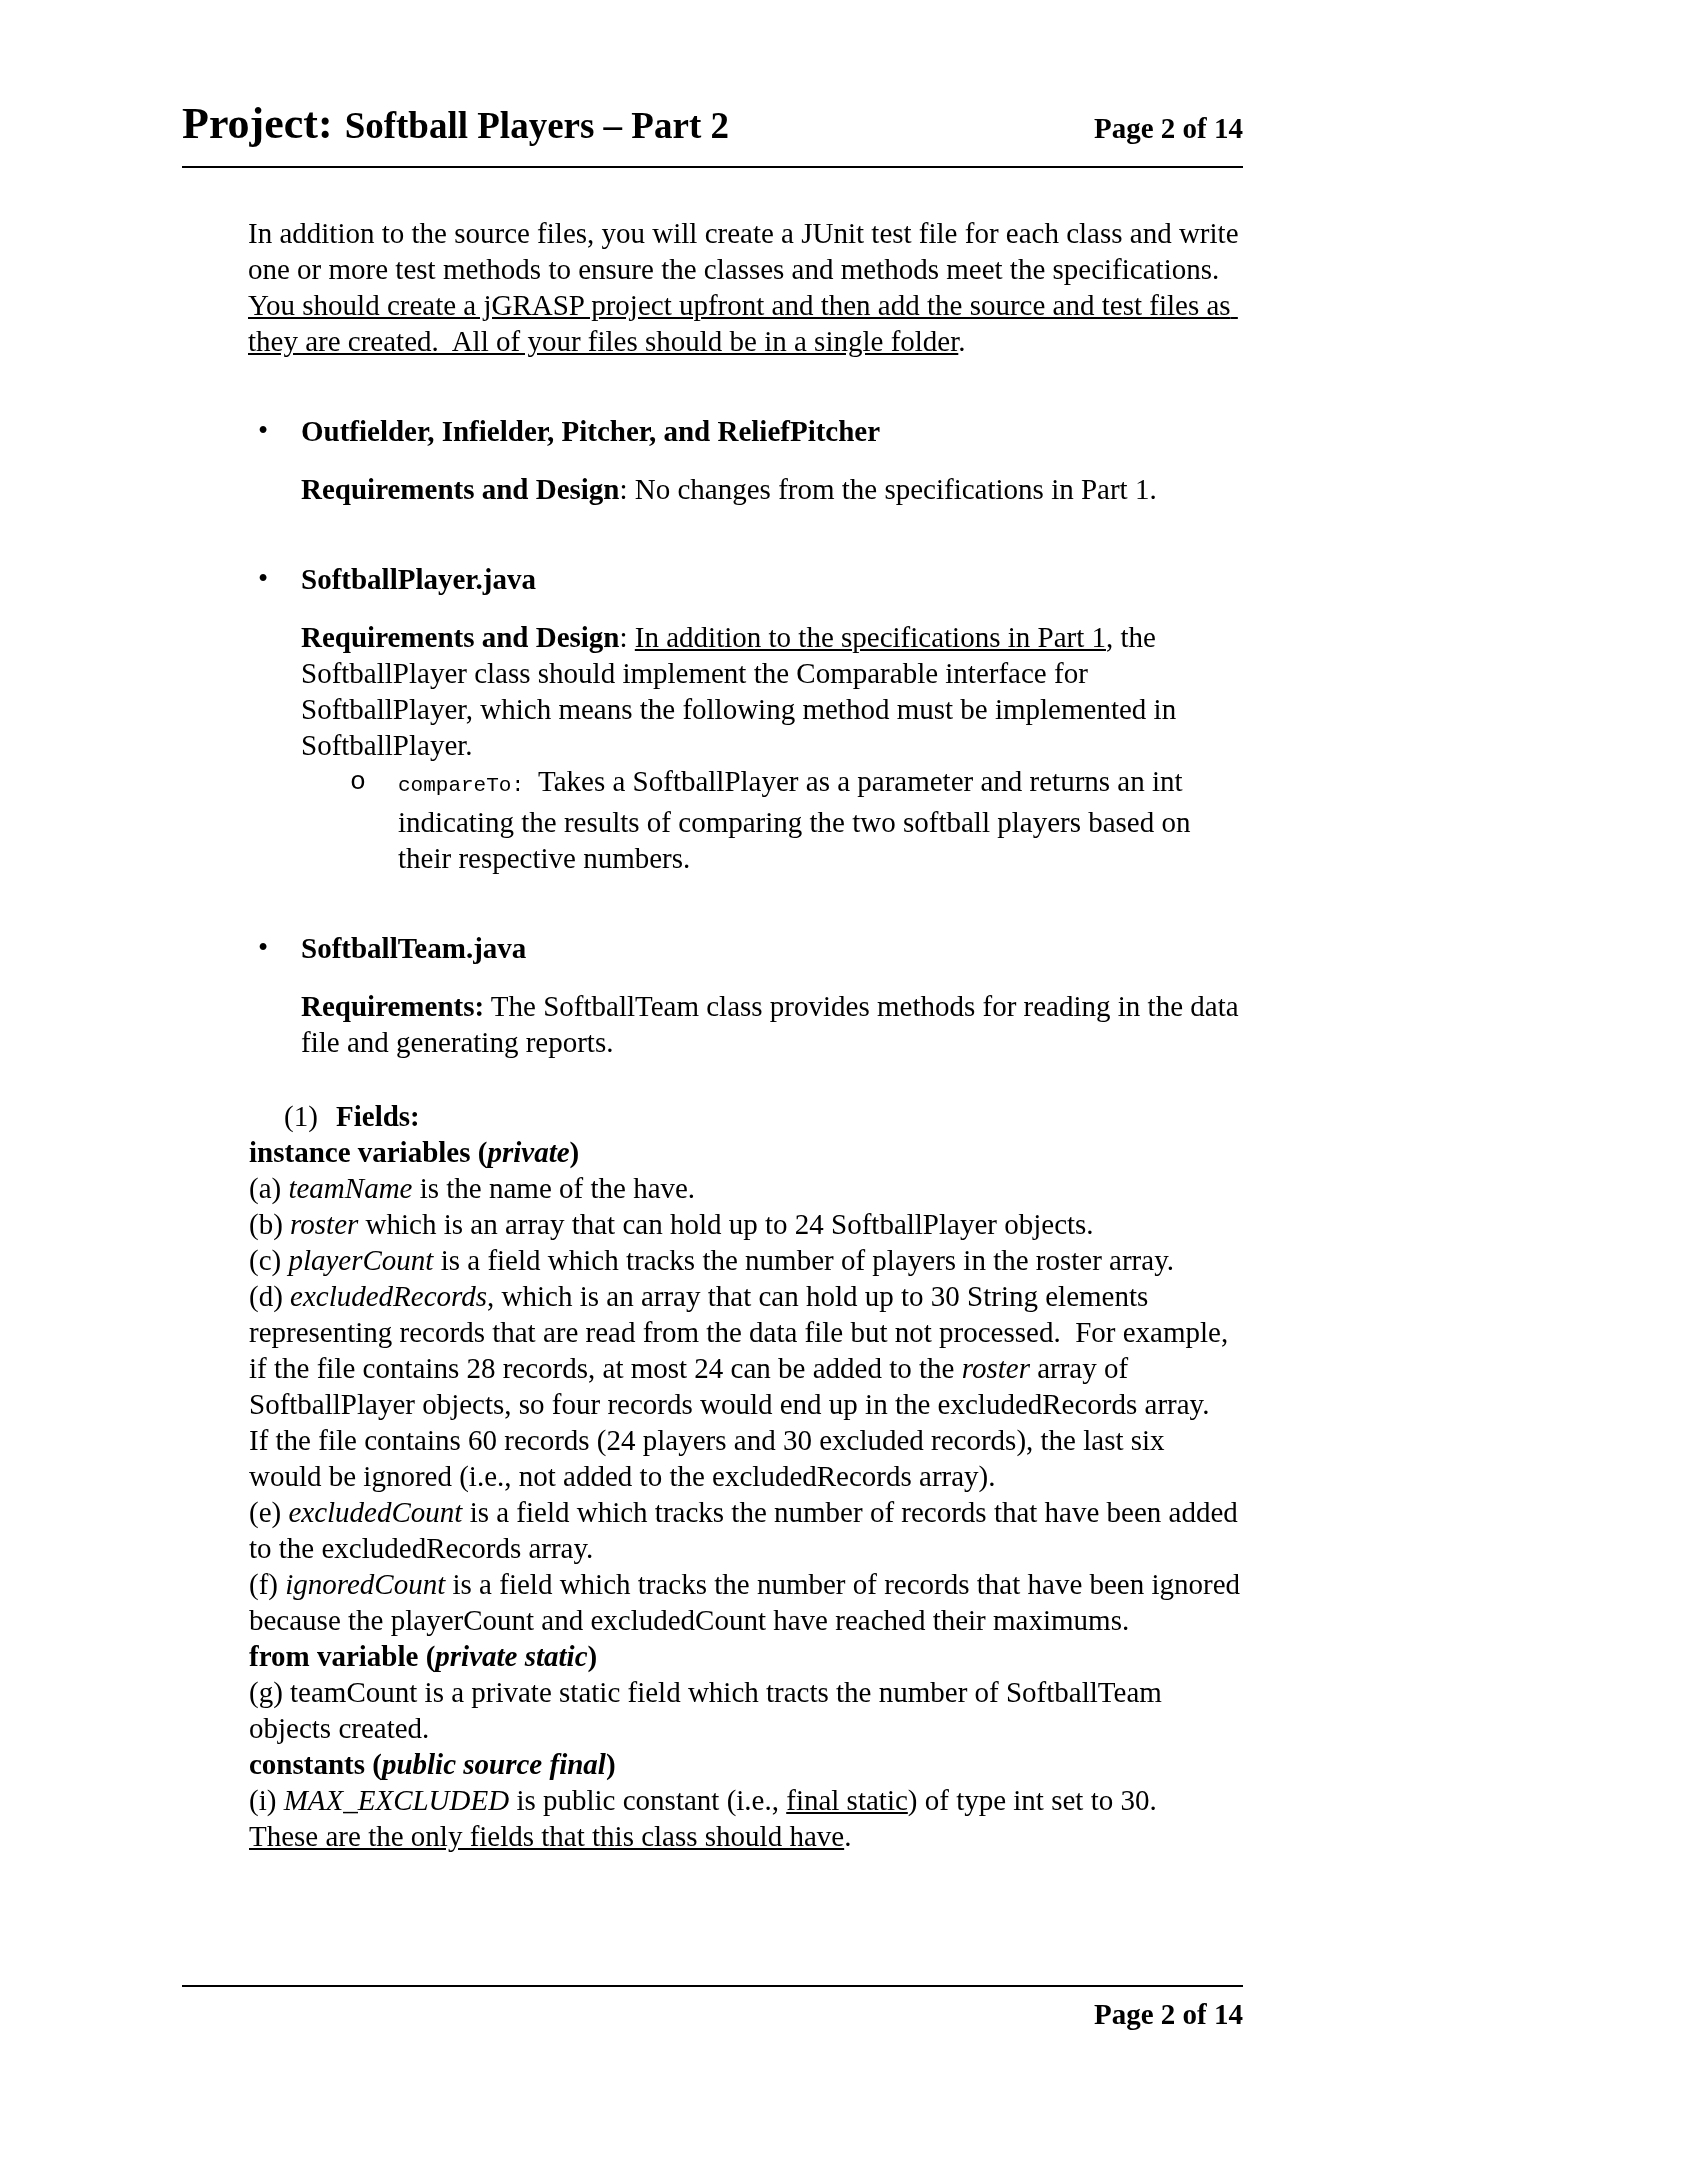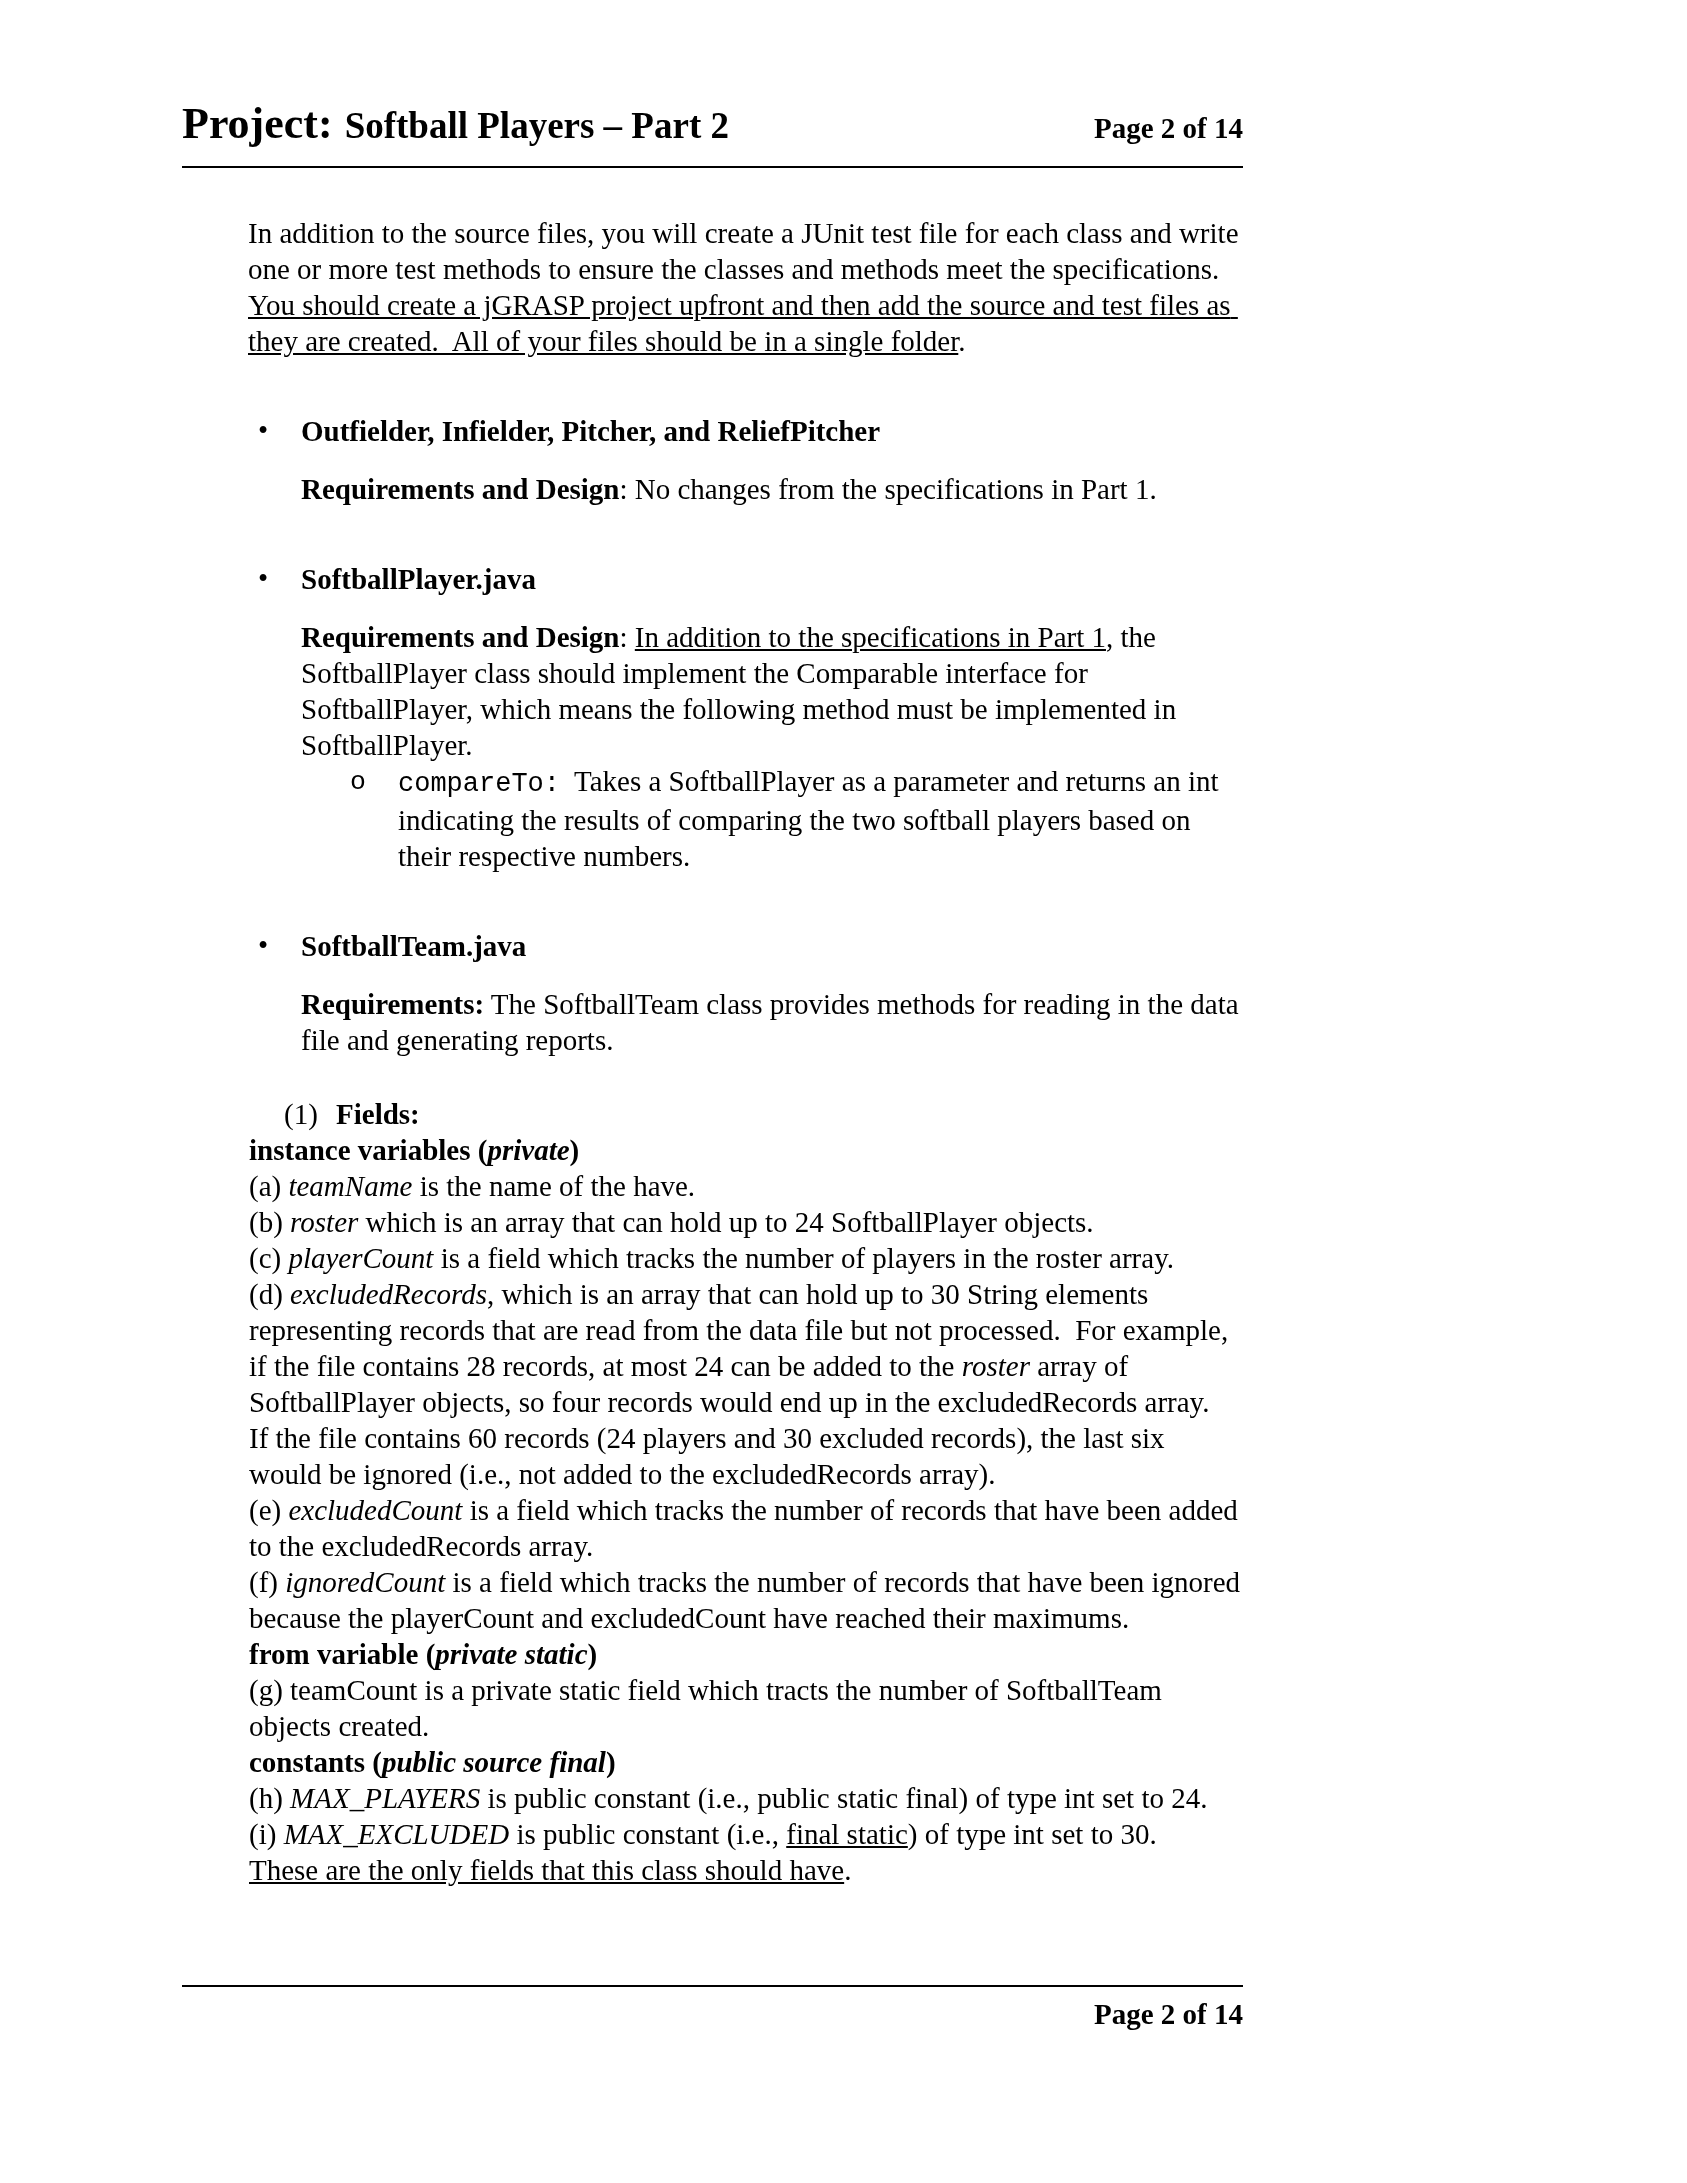--- a/index.html
+++ b/index.html
@@ -61,21 +61,21 @@
 
   .numbered { margin-left: 99px; padding-left: 52px; position: relative; }
   .numbered > .marker { position: absolute; left: 0; top: 0; }
 
   .field { margin-left: 64px; margin-top: 0; }
 
   
   .b { font-weight: bold; }
   .i { font-style: italic; }
   .u { text-decoration: underline; }
-  .m { font-family: "Liberation Mono", "DejaVu Sans Mono", monospace; font-size: 27px; }
+  .m { font-family: "Liberation Mono", "DejaVu Sans Mono", monospace; font-size: 21px; }
 
   
   .doc-footer {
     position: absolute;
     top: 1985px;
     left: 182px;
     right: 185px;
     border-top: 2px solid #000;
     padding-top: 10.6px;
     text-align: right;
@@ -108,21 +108,20 @@
         <div class="block field"><span class="b">instance variables (</span><span class="b i">private</span><span class="b">)</span></div>
         <div class="block field"><span>(a) </span><span class="i">teamName</span><span> is the name of the have.</span></div>
         <div class="block field"><span>(b) </span><span class="i">roster</span><span> which is an array that can hold up to 24 SoftballPlayer objects.</span></div>
         <div class="block field"><span>(c) </span><span class="i">playerCount</span><span> is a field which tracks the number of players in the roster array.</span></div>
         <div class="block field"><span>(d) </span><span class="i">excludedRecords</span><span>, which is an array that can hold up to 30 String elements representing records that are read from the data file but not processed.  For example, if the file contains 28 records, at most 24 can be added to the </span><span class="i">roster</span><span> array of SoftballPlayer objects, so four records would end up in the excludedRecords array.  If the file contains 60 records (24 players and 30 excluded records), the last six would be ignored (i.e., not added to the excludedRecords array).</span></div>
         <div class="block field"><span>(e) </span><span class="i">excludedCount</span><span> is a field which tracks the number of records that have been added to the excludedRecords array.</span></div>
         <div class="block field"><span>(f) </span><span class="i">ignoredCount</span><span> is a field which tracks the number of records that have been ignored because the playerCount and excludedCount have reached their maximums.</span></div>
         <div class="block field"><span class="b">from variable (</span><span class="b i">private static</span><span class="b">)</span></div>
         <div class="block field"><span>(g) teamCount is a private static field which tracts the number of SoftballTeam objects created.</span></div>
         <div class="block field"><span class="b">constants (</span><span class="b i">public source final</span><span class="b">)</span></div>
-        <div class="block field"><span>(h) </span><span class="i">MAX_PLAYERS</span><span> is public constant (i.e., public static final) of type int set to 24.</span></div>
         <div class="block field"><span>(i) </span><span class="i">MAX_EXCLUDED</span><span> is public constant (i.e., </span><span class="u">final static</span><span>) of type int set to 30.</span></div>
         <div class="block field"><span class="u">These are the only fields that this class should have</span><span>.</span></div>
       </div>
   </main>
 
   <footer class="doc-footer">
     <div class="page-label">Page 2 of 14</div>
   </footer>
 
 </div>

